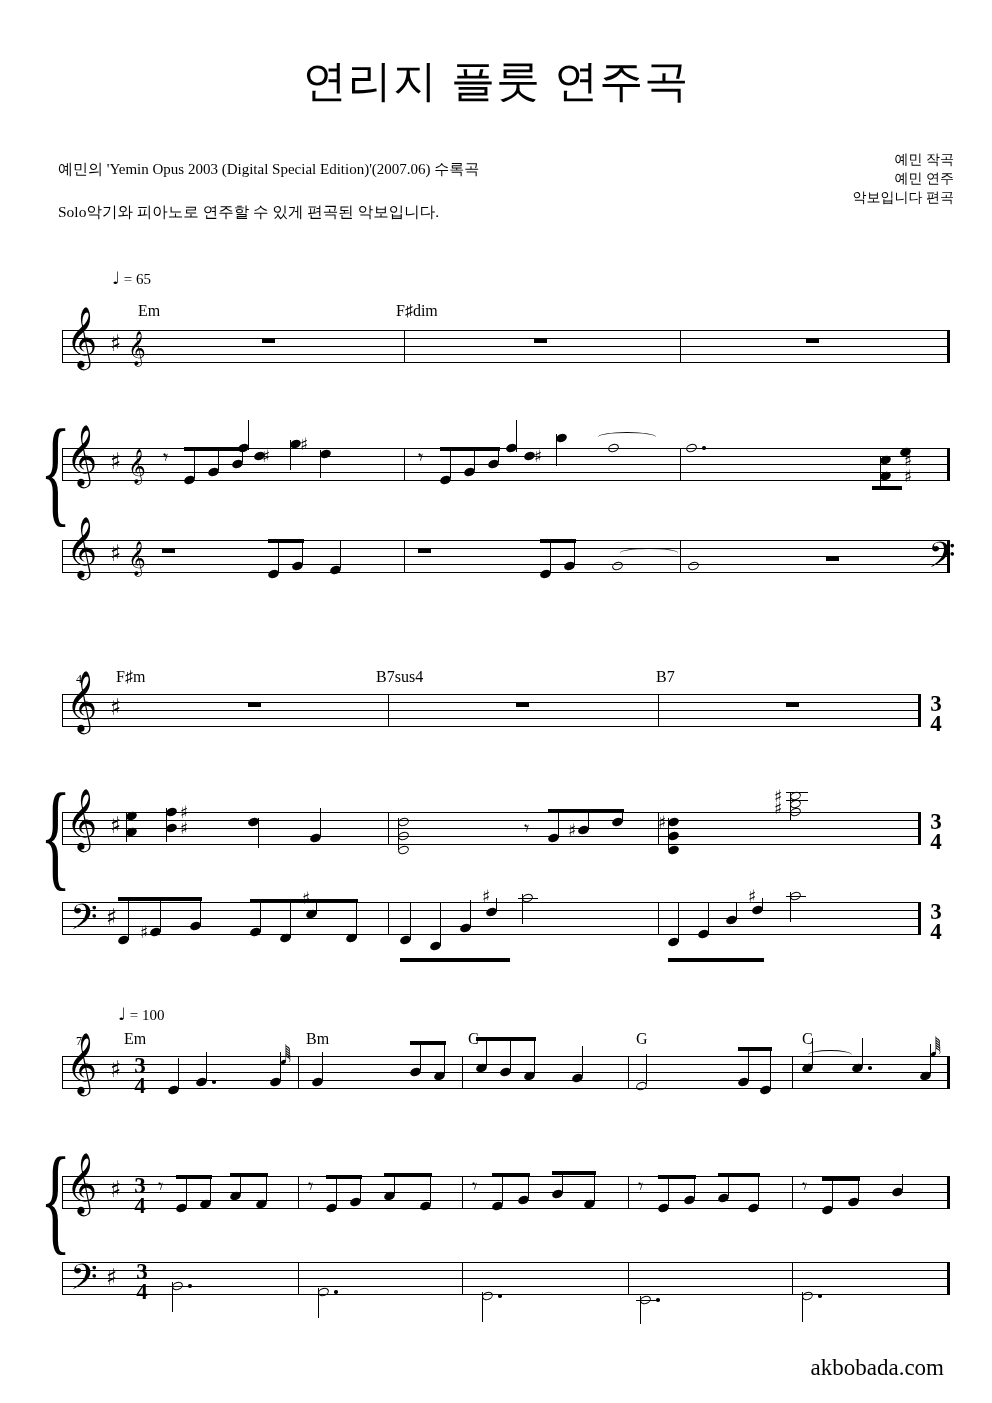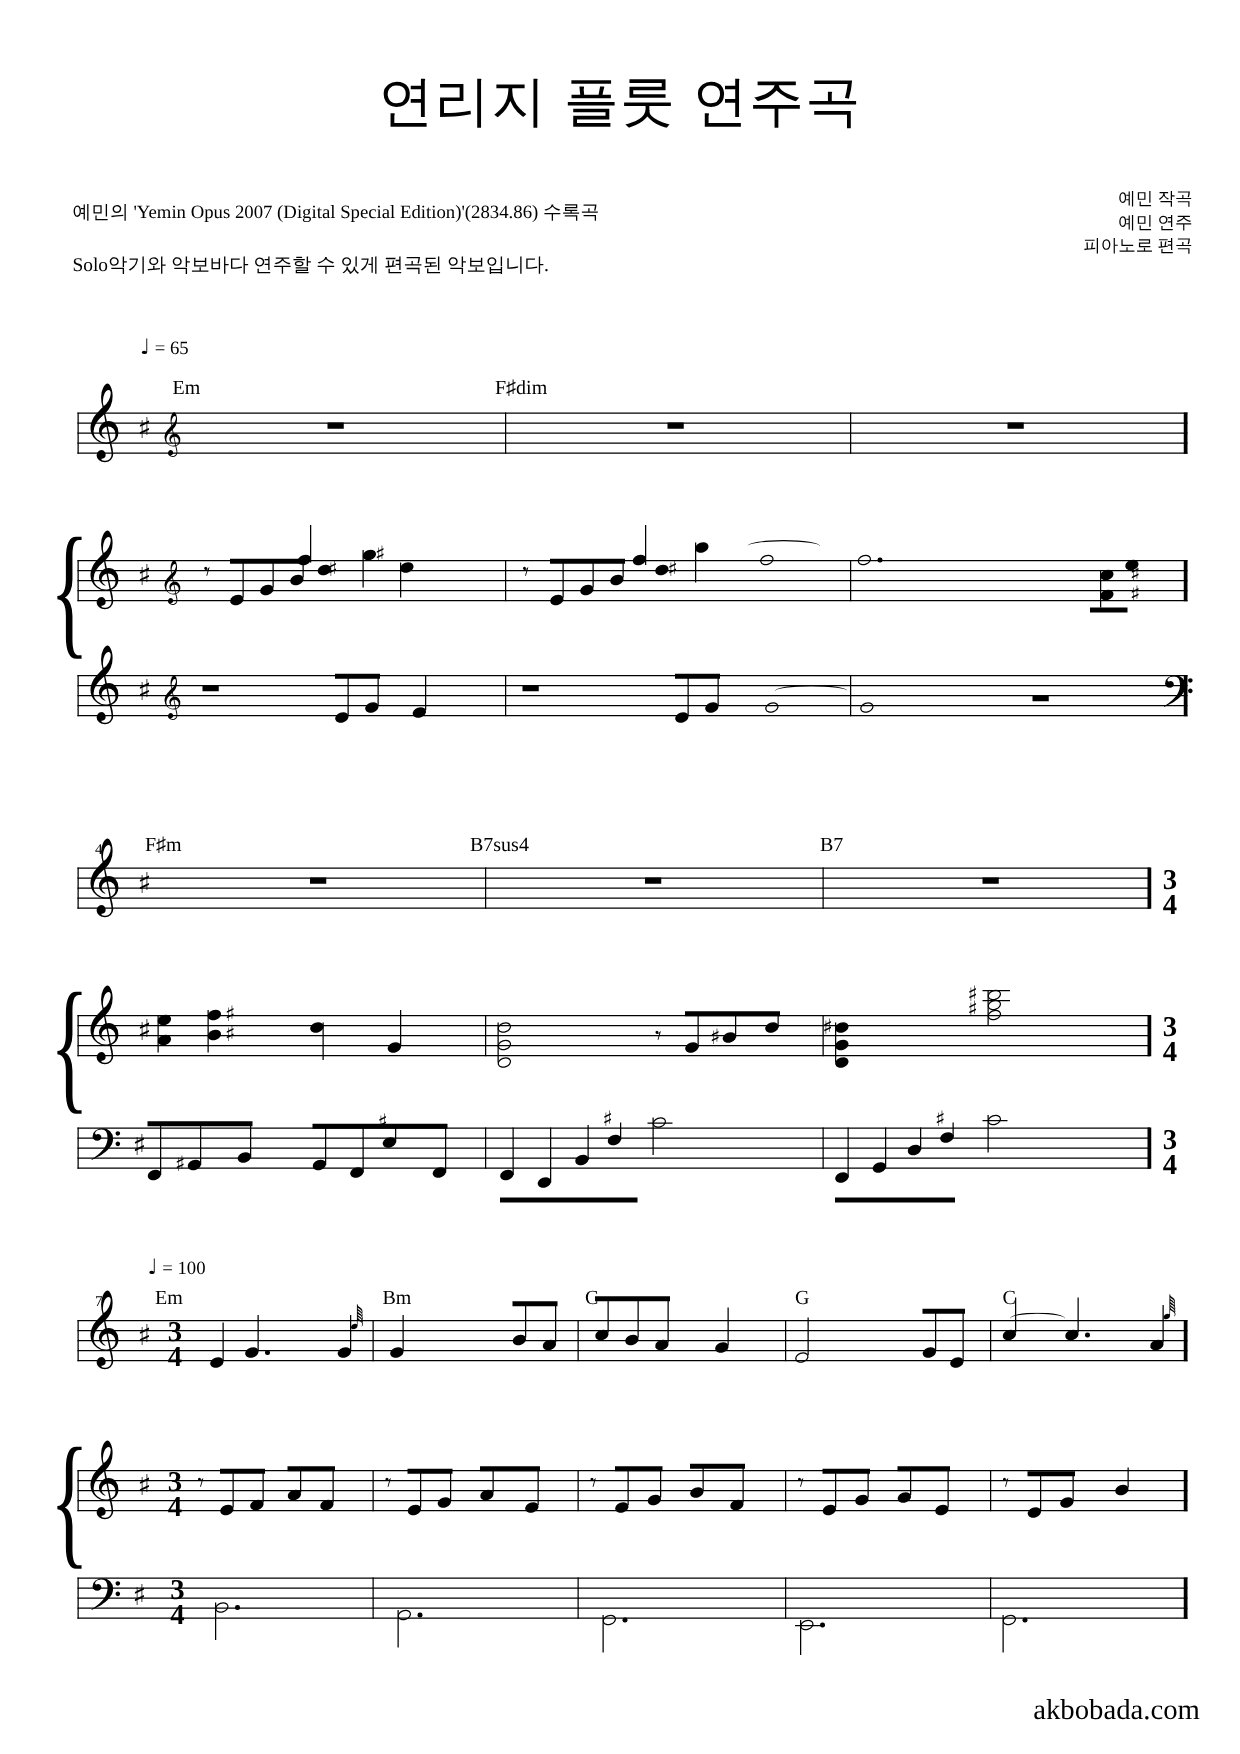--- a/index.html
+++ b/index.html
@@ -43,21 +43,21 @@
     right: 38px;
     top: 150px;
     text-align: right;
     font-family: "Liberation Serif", serif;
     font-size: 14px;
     line-height: 19px;
   }
 
   .watermark {
     position: absolute;
-    right: 32px;
+    right: 48px;
     bottom: 22px;
     font-family: "Liberation Serif", serif;
     font-size: 23px;
     color: #000;
   }
 
   
   .system {
     position: absolute;
     left: 0;
@@ -220,27 +220,27 @@
     border-radius: 50%;
     height: 9px;
     width: 40px;
   }
 </style>
 </head>
 <body>
 
 <div class="title">연리지 플룻 연주곡</div>
 
-<div class="credit-line credit-1">예민의 'Yemin Opus 2007 (Digital Special Edition)'(2834.86) 수록곡</div>
-<div class="credit-line credit-2">Solo악기와 악보바다 연주할 수 있게 편곡된 악보입니다.</div>
+<div class="credit-line credit-1">예민의 'Yemin Opus 2003 (Digital Special Edition)'(2007.06) 수록곡</div>
+<div class="credit-line credit-2">Solo악기와 피아노로 연주할 수 있게 편곡된 악보입니다.</div>
 
 <div class="right-credits">
   <div>예민 작곡</div>
   <div>예민 연주</div>
-  <div>피아노로 편곡</div>
+  <div>악보입니다 편곡</div>
 </div>
 
 <div class="watermark">akbobada.com</div>
 
 <div class="system">
 
   <div class="tempo" style="left:112px; top:268px;">
     <span class="notehead">♩</span> <span>= 65</span>
   </div>
 

